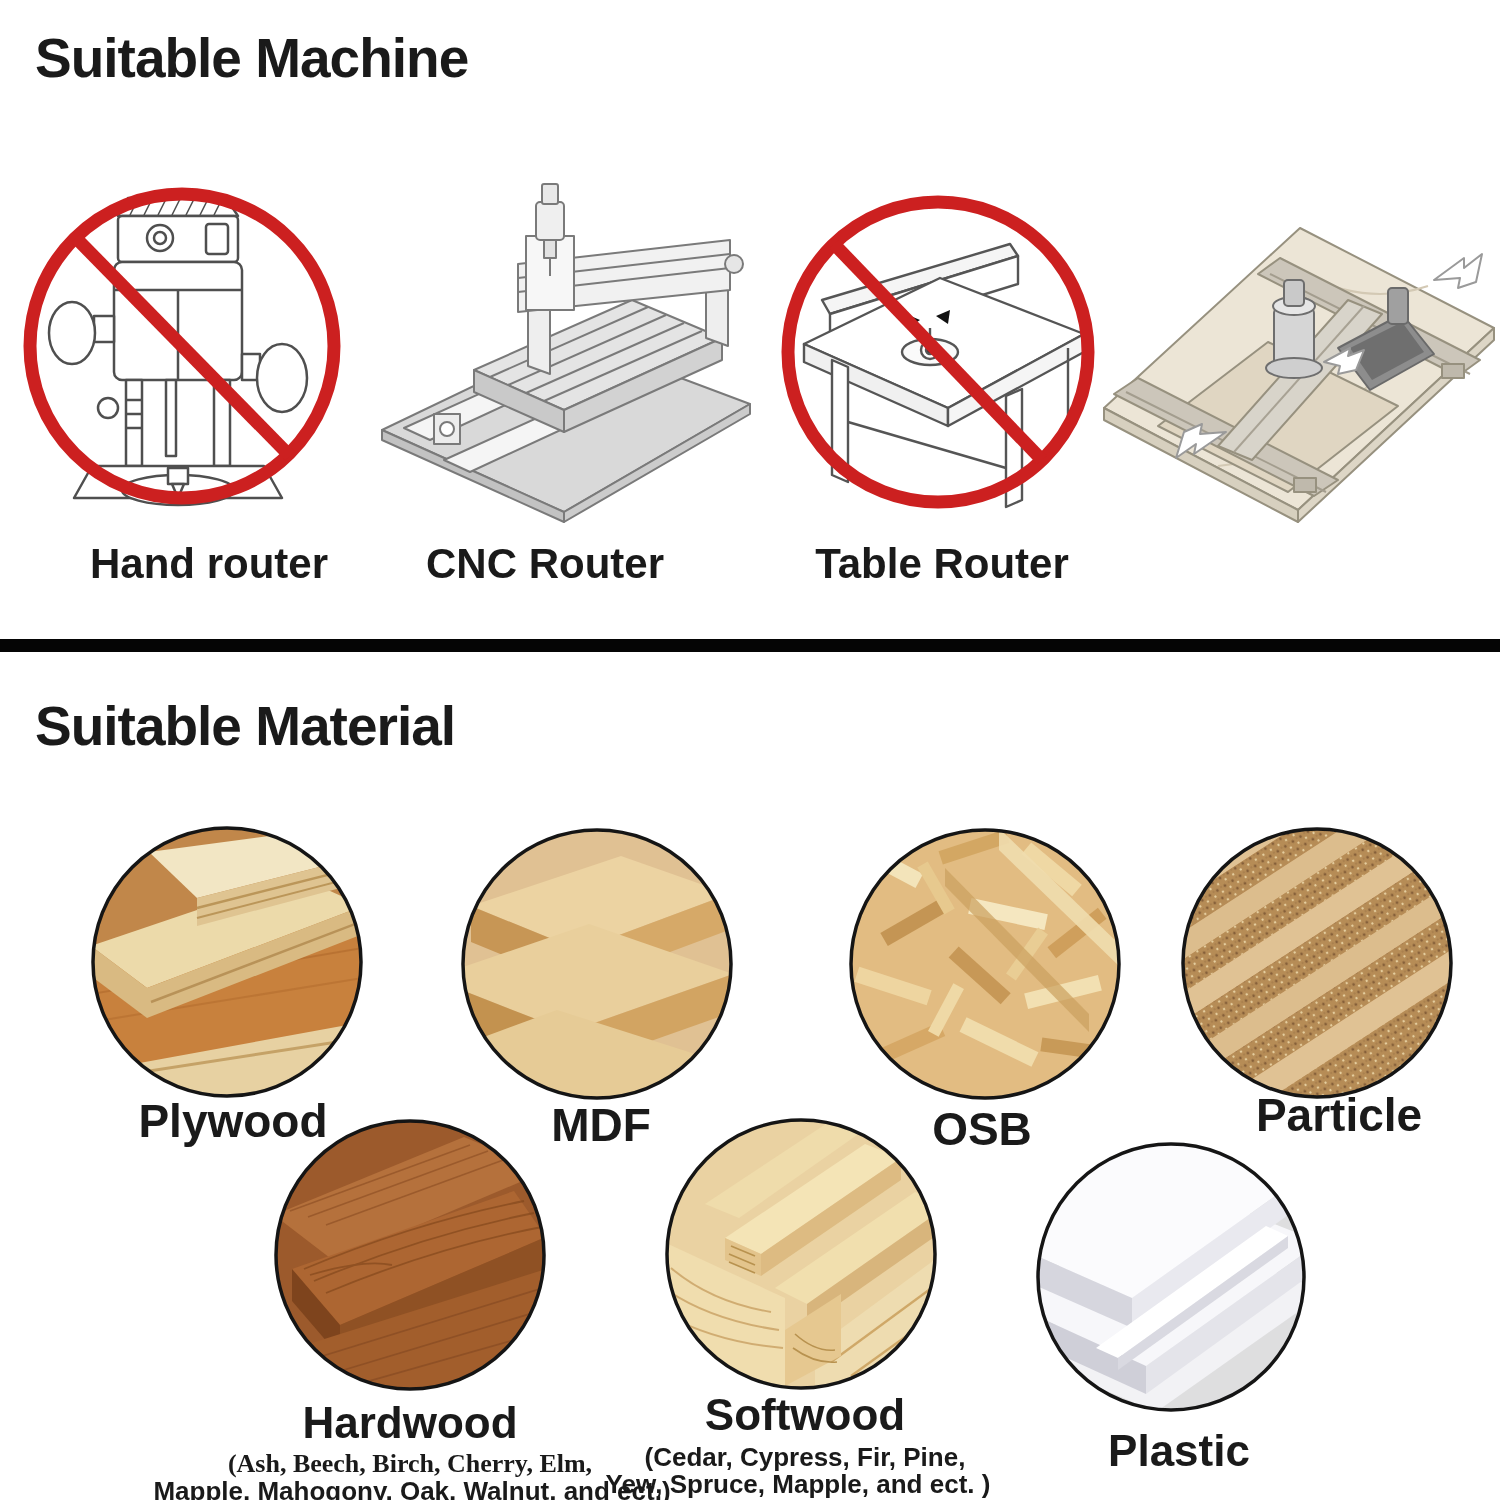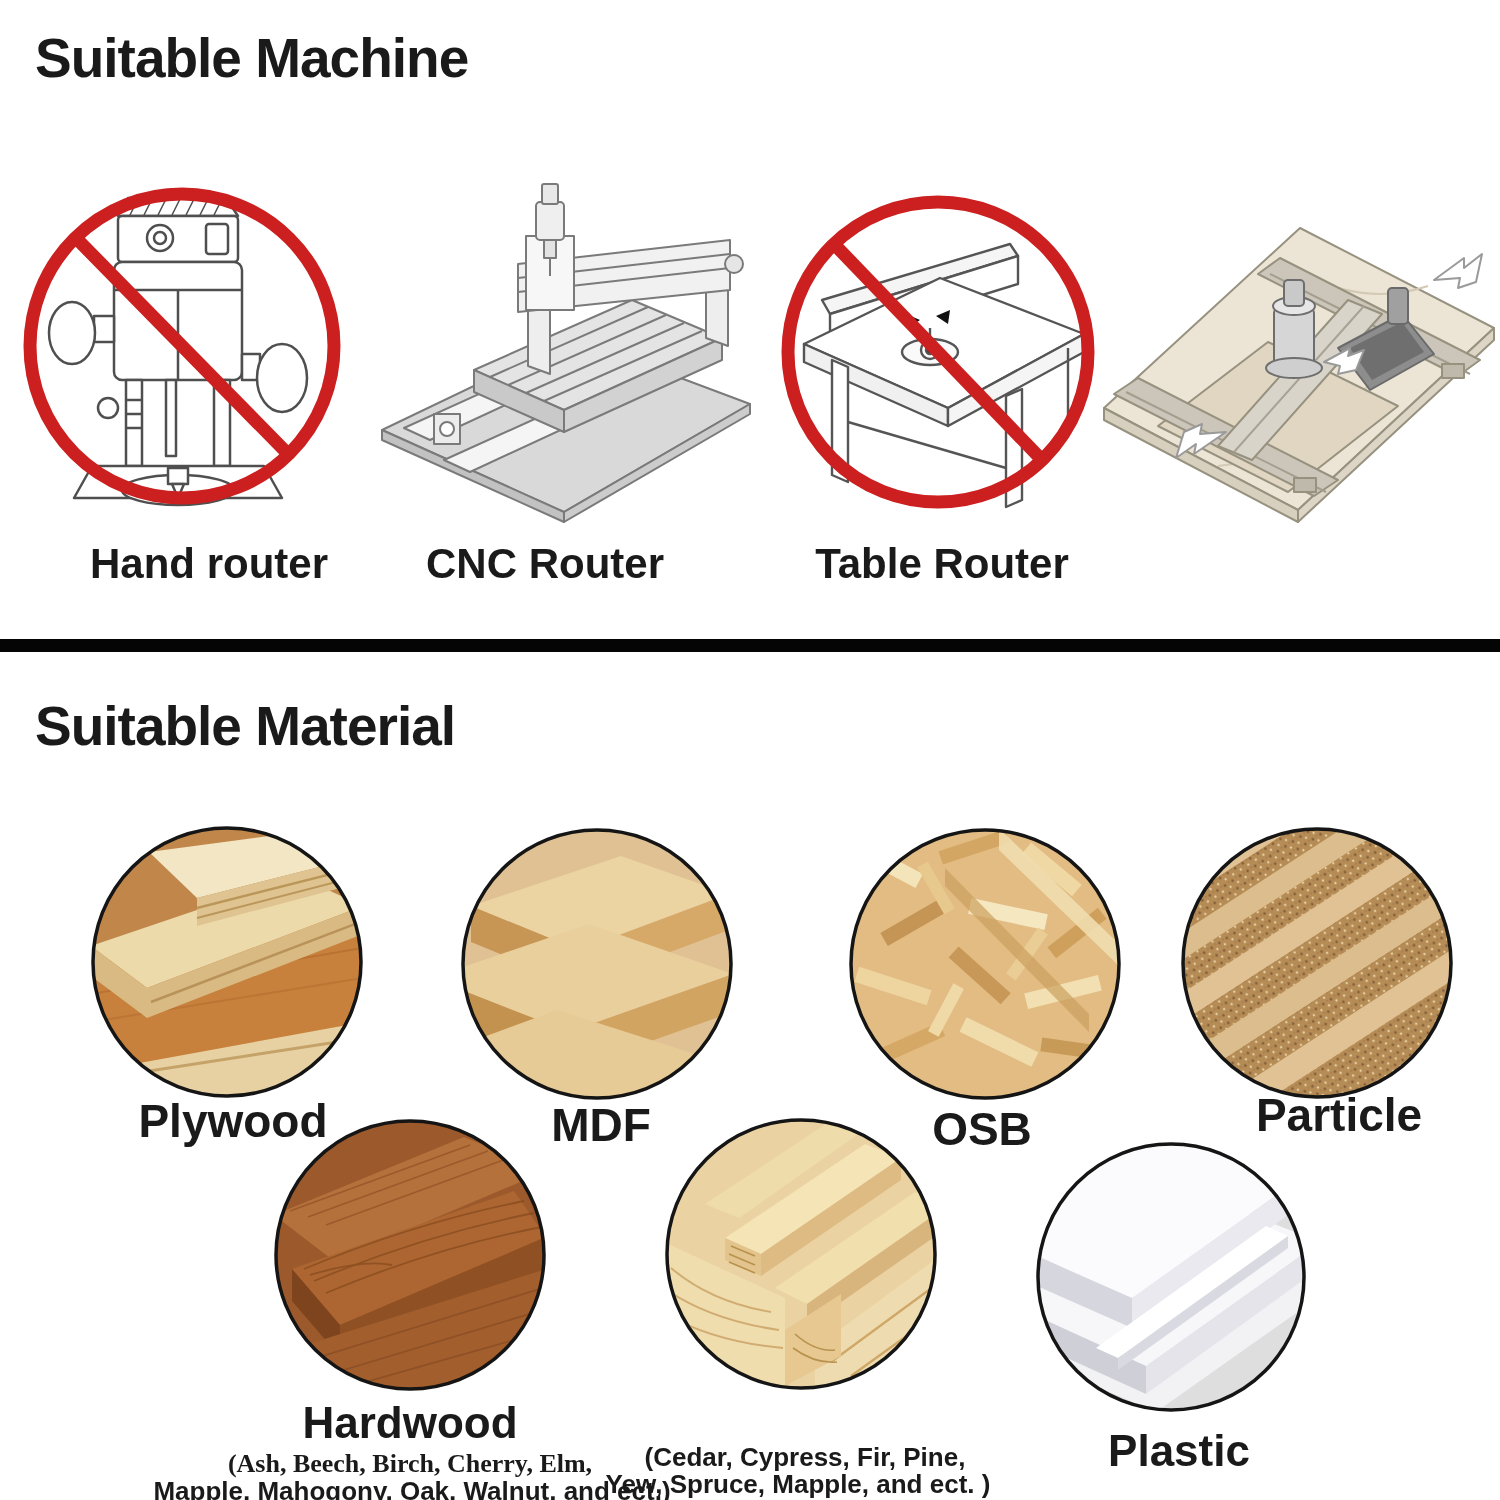--- a/index.html
+++ b/index.html
@@ -448,18 +448,19 @@
 
   <div class="mat-label" style="left:233px;top:1094px;">Plywood</div>
   <div class="mat-label" style="left:601px;top:1098px;">MDF</div>
   <div class="mat-label" style="left:982px;top:1102px;">OSB</div>
   <div class="mat-label" style="left:1339px;top:1088px;">Particle</div>
 
   <div class="mat-label big" style="left:410px;top:1398px;">Hardwood</div>
   <div class="mat-sub" style="left:410px;top:1449px;font-family:Liberation Serif, serif;">(Ash, Beech, Birch, Cherry, Elm,</div>
   <div class="mat-sub" style="left:412px;top:1476px;">Mapple, Mahogony, Oak, Walnut, and ect.)</div>
 
+  <div class="mat-label big" style="left:805px;top:1390px;">Softwood</div>
   <div class="mat-sub" style="left:805px;top:1442px;">(Cedar, Cypress, Fir, Pine,</div>
   <div class="mat-sub" style="left:798px;top:1469px;">Yew, Spruce, Mapple, and ect. )</div>
 
   <div class="mat-label big" style="left:1179px;top:1426px;">Plastic</div>
 
 </div>
 
 </body></html>

